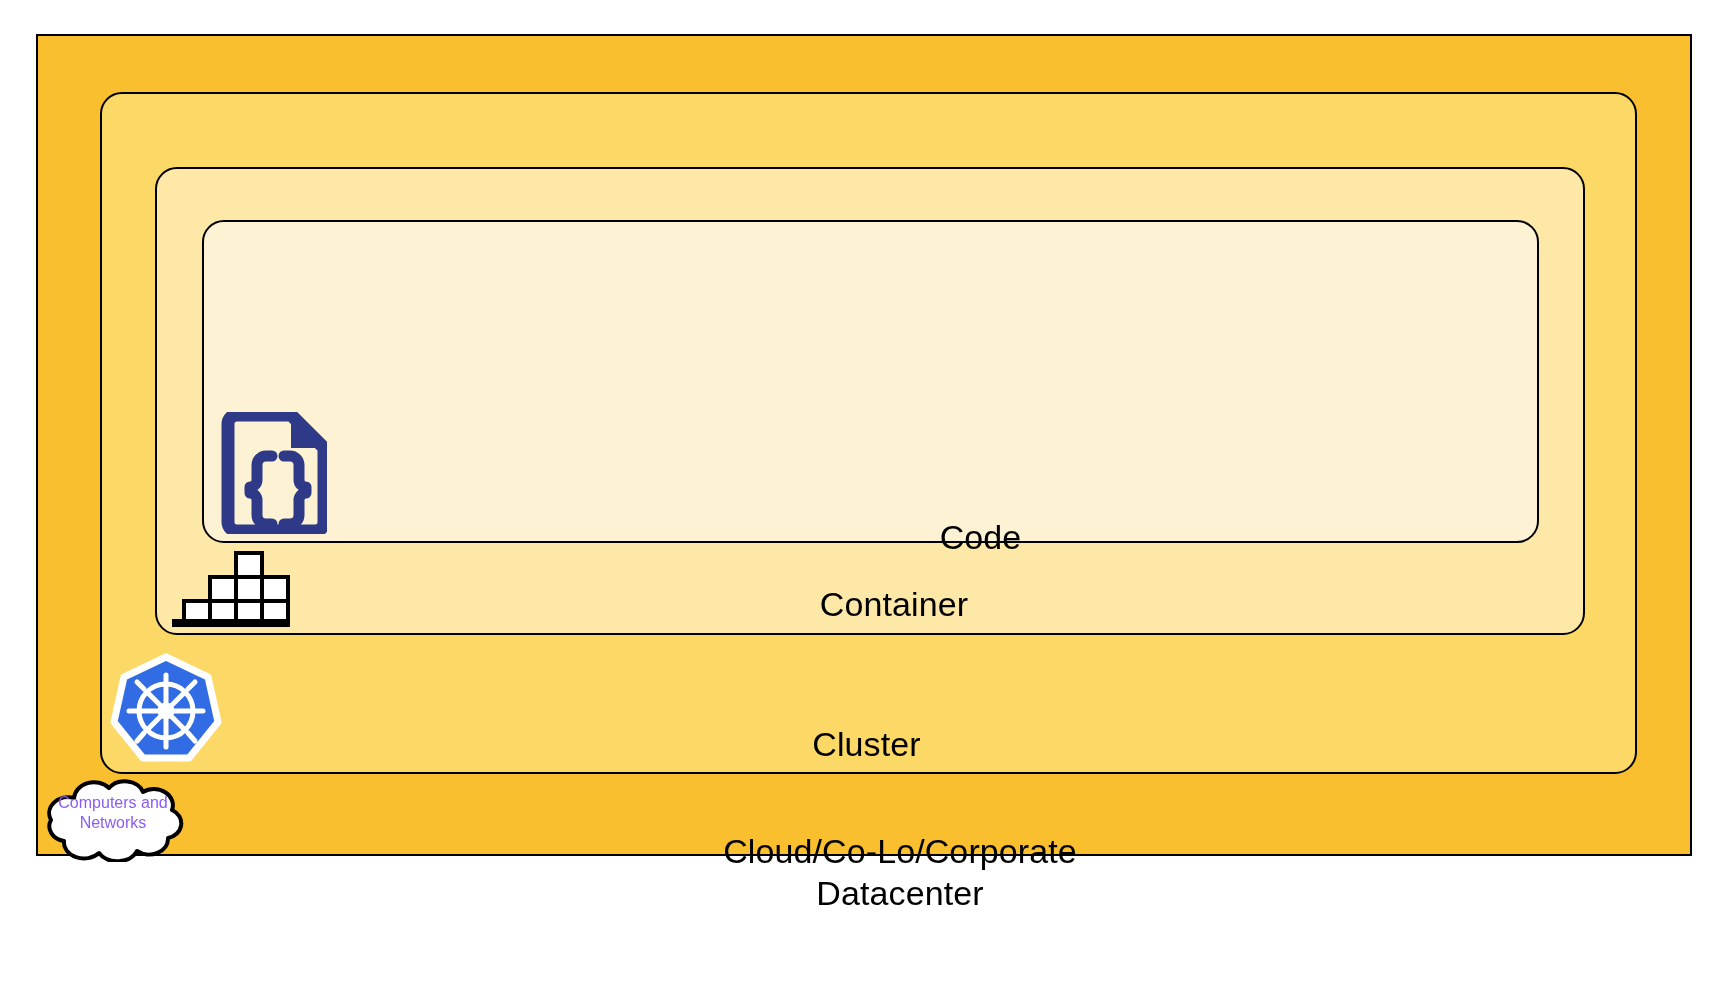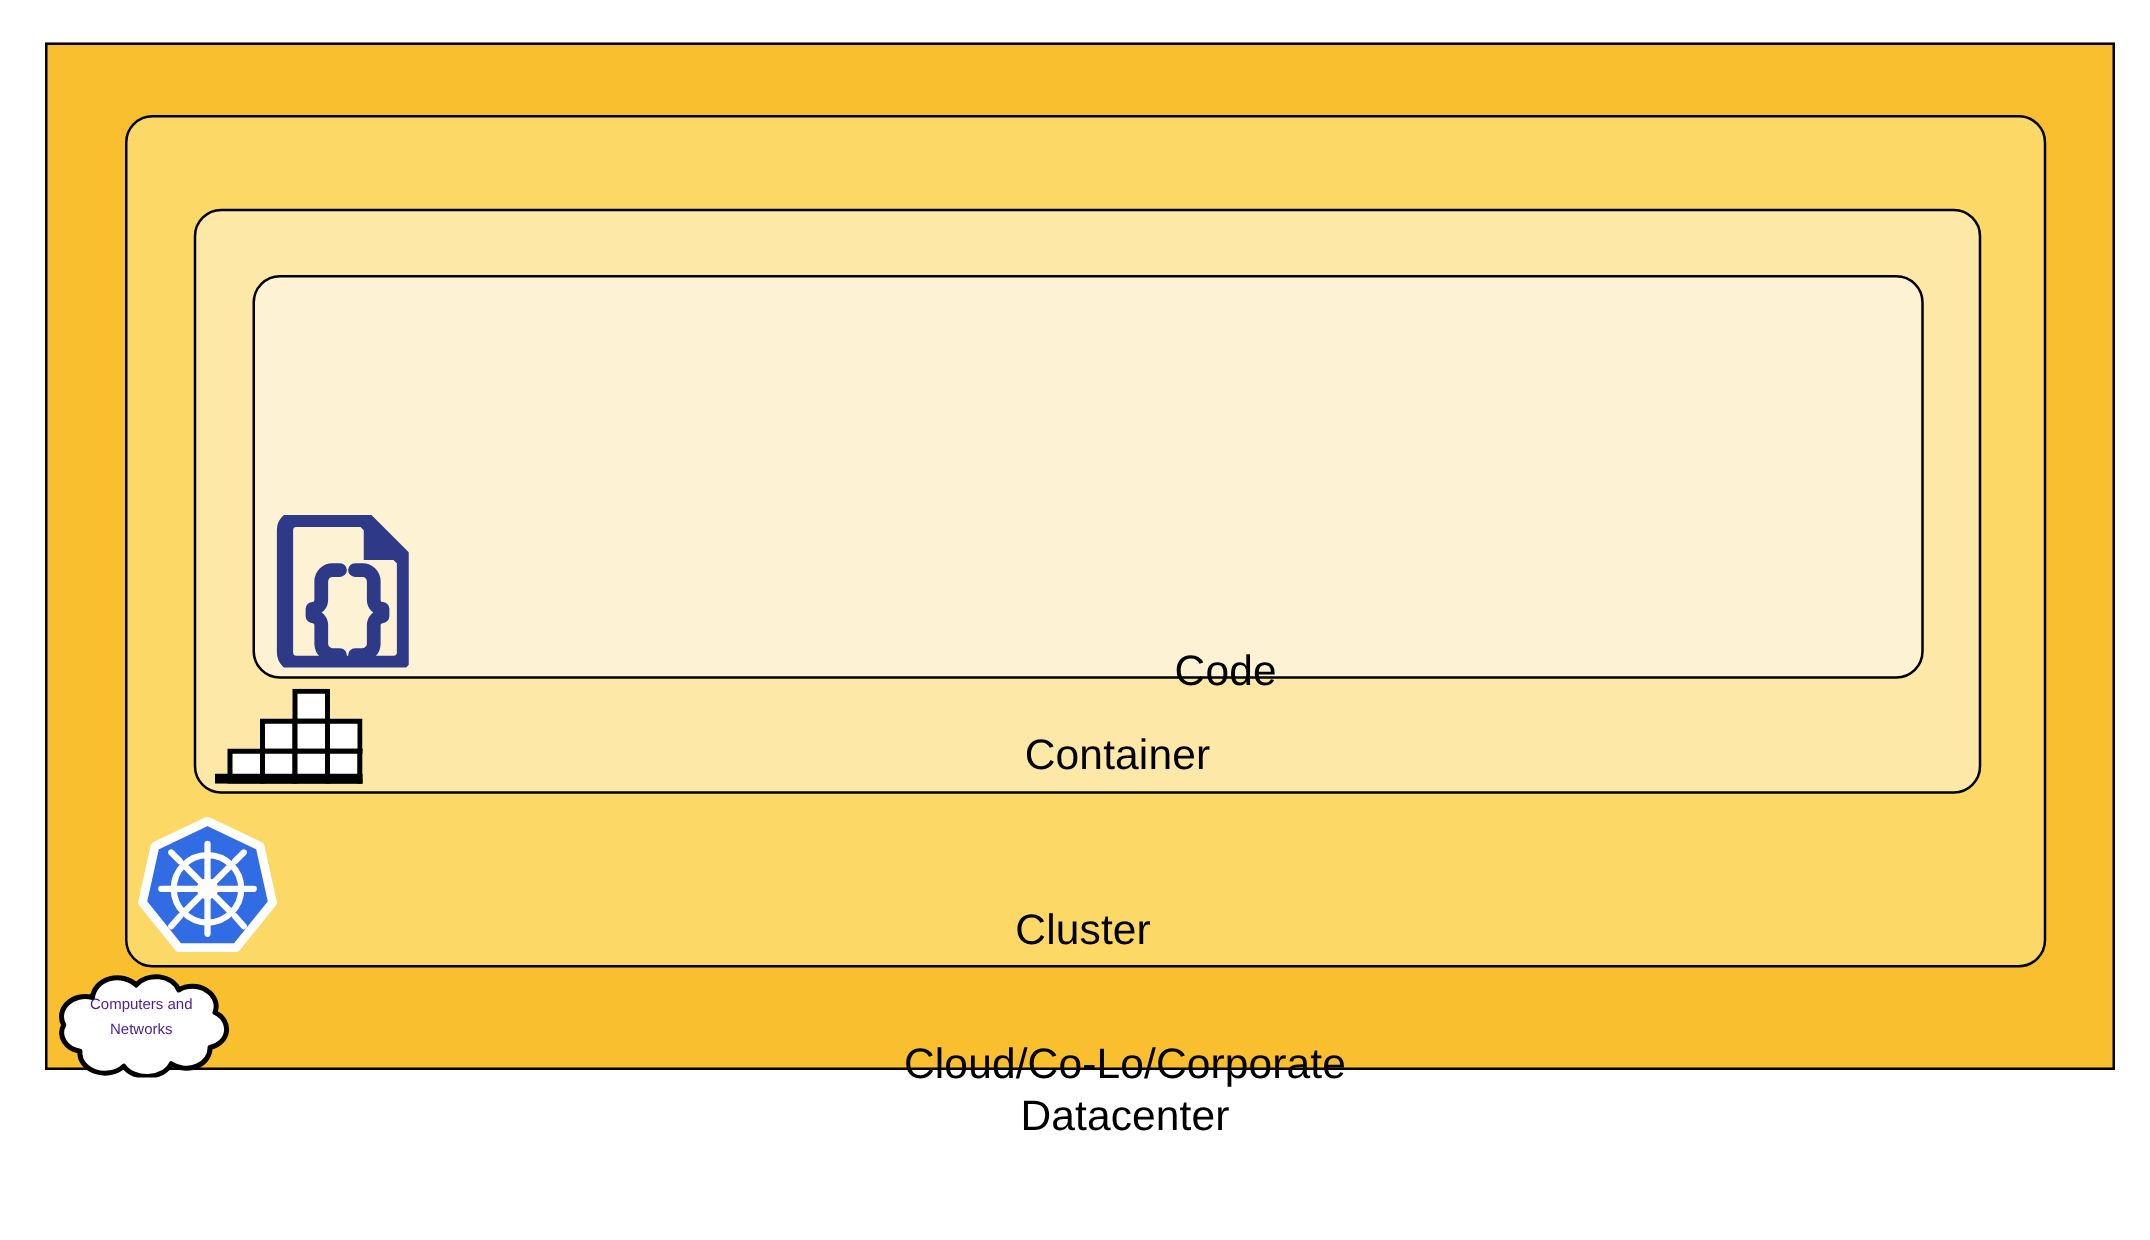--- a/index.html
+++ b/index.html
@@ -113,22 +113,22 @@
     top: 772px;
     width: 160px;
     height: 90px;
   }
   .cloud-text {
     position: absolute;
     left: 33px;
     top: 793px;
     width: 160px;
     text-align: center;
-    color: #4c1d95;
-    font-size: 12px;
+    color: #8b5cf6;
+    font-size: 16px;
     line-height: 20px;
     white-space: pre-line;
     pointer-events: none;
   }
 </style>
 </head>
 <body>
 
 <div id="canvas">
 

